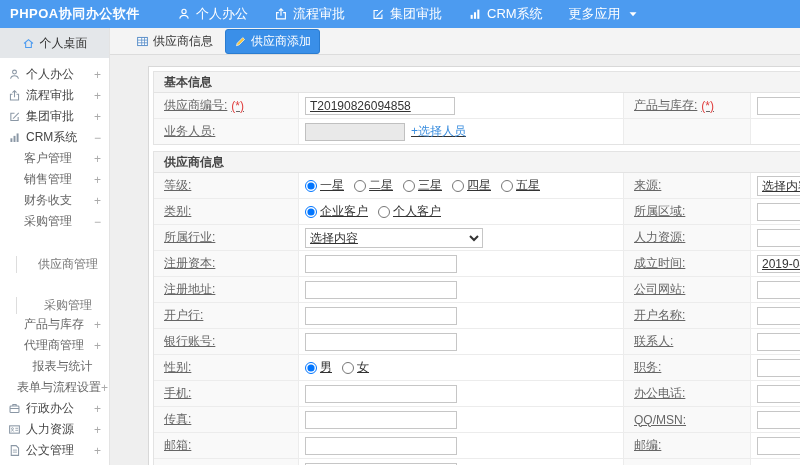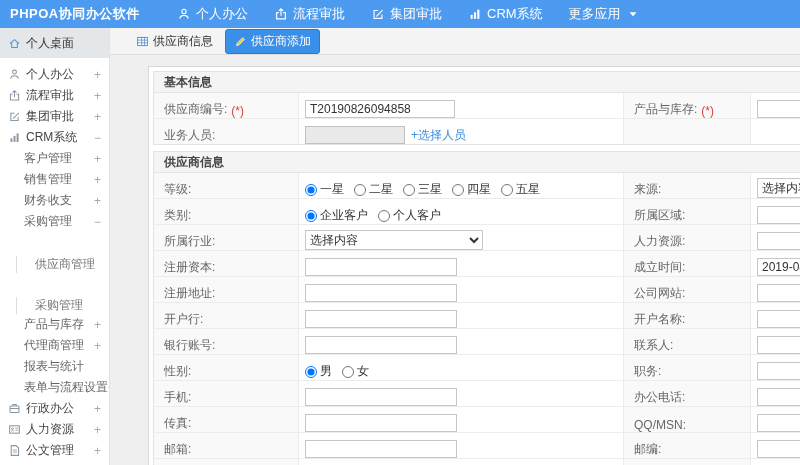--- a/index.html
+++ b/index.html
@@ -14,21 +14,21 @@
   .brand { width:132px; padding-left:10px; font-size:13px; font-weight:bold; letter-spacing:.5px; white-space:nowrap; }
   .hamburger { width:32px; height:28px; display:flex; align-items:center; justify-content:center; cursor:pointer; }
   .nav-item { display:flex; align-items:center; gap:5px; padding:0 13px; height:28px; font-size:13px; cursor:pointer; white-space:nowrap; }
   .icn { display:inline-flex; width:14px; height:14px; }
   .icn svg { width:100%; height:100%; }
   .topbar .icn { color:#fff; }
   
   .sidebar { position:absolute; top:28px; left:0; width:110px; height:437px;
     background:#fff; border-right:1px solid #e3e3e3; overflow:hidden; z-index:10; }
   .side-item { display:flex; align-items:center; height:21px; padding:0 8px 0 8px;
-    color:#555; cursor:pointer; position:relative; white-space:nowrap; }
+    color:#555; cursor:pointer; position:relative; white-space:nowrap;justify-content:center; }
   .side-item .icn { color:#8a97a5; margin-right:5px; width:13px; height:13px; flex:none; }
   .side-item.lvl0 { color:#444; }
   .side-item.lvl1 { padding-left:24px; color:#666; }
   .side-item.lvl2 { padding-left:35px; color:#777; height:17px;margin-top:24px; }
   .side-item.lvl2::before { content:""; position:absolute; left:16px; top:0; bottom:0; width:1px; background:#ddd; }
   .side-item.active { background:#e4e7ea; height:30px; margin-bottom:6px; color:#333; }
   .side-item.active .icn { color:#4c9bf0; }
   .expand { margin-left:auto; color:#aaa; font-size:12px; }
   
   .main { position:absolute; top:28px; left:110px; width:690px; height:437px; background:#efefef; }
@@ -37,21 +37,21 @@
   .tab { display:flex; align-items:center; gap:4px; font-size:12px; color:#333; cursor:pointer; padding:3px 4px; }
   .tab.active { background:#3a8fe8; border:1px solid #2a7cd0; border-radius:3px; color:#fff; padding:3px 8px; }
   .tab .icn { width:13px; height:13px; }
   
   .form-wrap { margin:11px 0 0 38px; width:826px; background:#fff; border:1px solid #d8d8d8; padding:4px; }
   .section { border:1px solid #e3e3e3; margin-bottom:6px; }
   .section-header { height:21px; line-height:21px; background:#f4f4f4; border-bottom:1px solid #e3e3e3;
     padding-left:10px; font-weight:bold; color:#444; }
   .frow { display:grid; grid-template-columns:145px 325px 127px 219px; border-bottom:1px solid #ececec; }
   .frow:last-child { border-bottom:none; }
-  .cell { height:25px; display:flex; align-items:flex-end; border-right:1px solid #ececec; overflow:hidden; }
+  .cell { height:25px; display:flex; align-items:center; border-right:1px solid #ececec; overflow:hidden;text-decoration:underline; }
   .cell:last-child { border-right:none; }
   .cell.lbl { background:#f9f9f9; padding-left:10px; color:#666; }
   .cell.fld { background:#fff; padding-left:6px; }
   .req { color:#e04040; font-style:normal; margin-left:4px; }
   input.txt { height:18px; border:1px solid #c6c6c6; padding:1px 4px; font-size:12px; width:152px;
     font-family:"Liberation Sans","DejaVu Sans",sans-serif; color:#333; }
   input.txt.gray { background:#e9e9e9; border-color:#c0c0c0; width:100px; }
   select.sel { height:20px; border:1px solid #c6c6c6; font-size:12px; width:178px;
     font-family:"Liberation Sans","DejaVu Sans",sans-serif; color:#333; background:#fff; }
   a.lnk { color:#3a8dde; text-decoration:none; margin-left:6px; cursor:pointer; }

